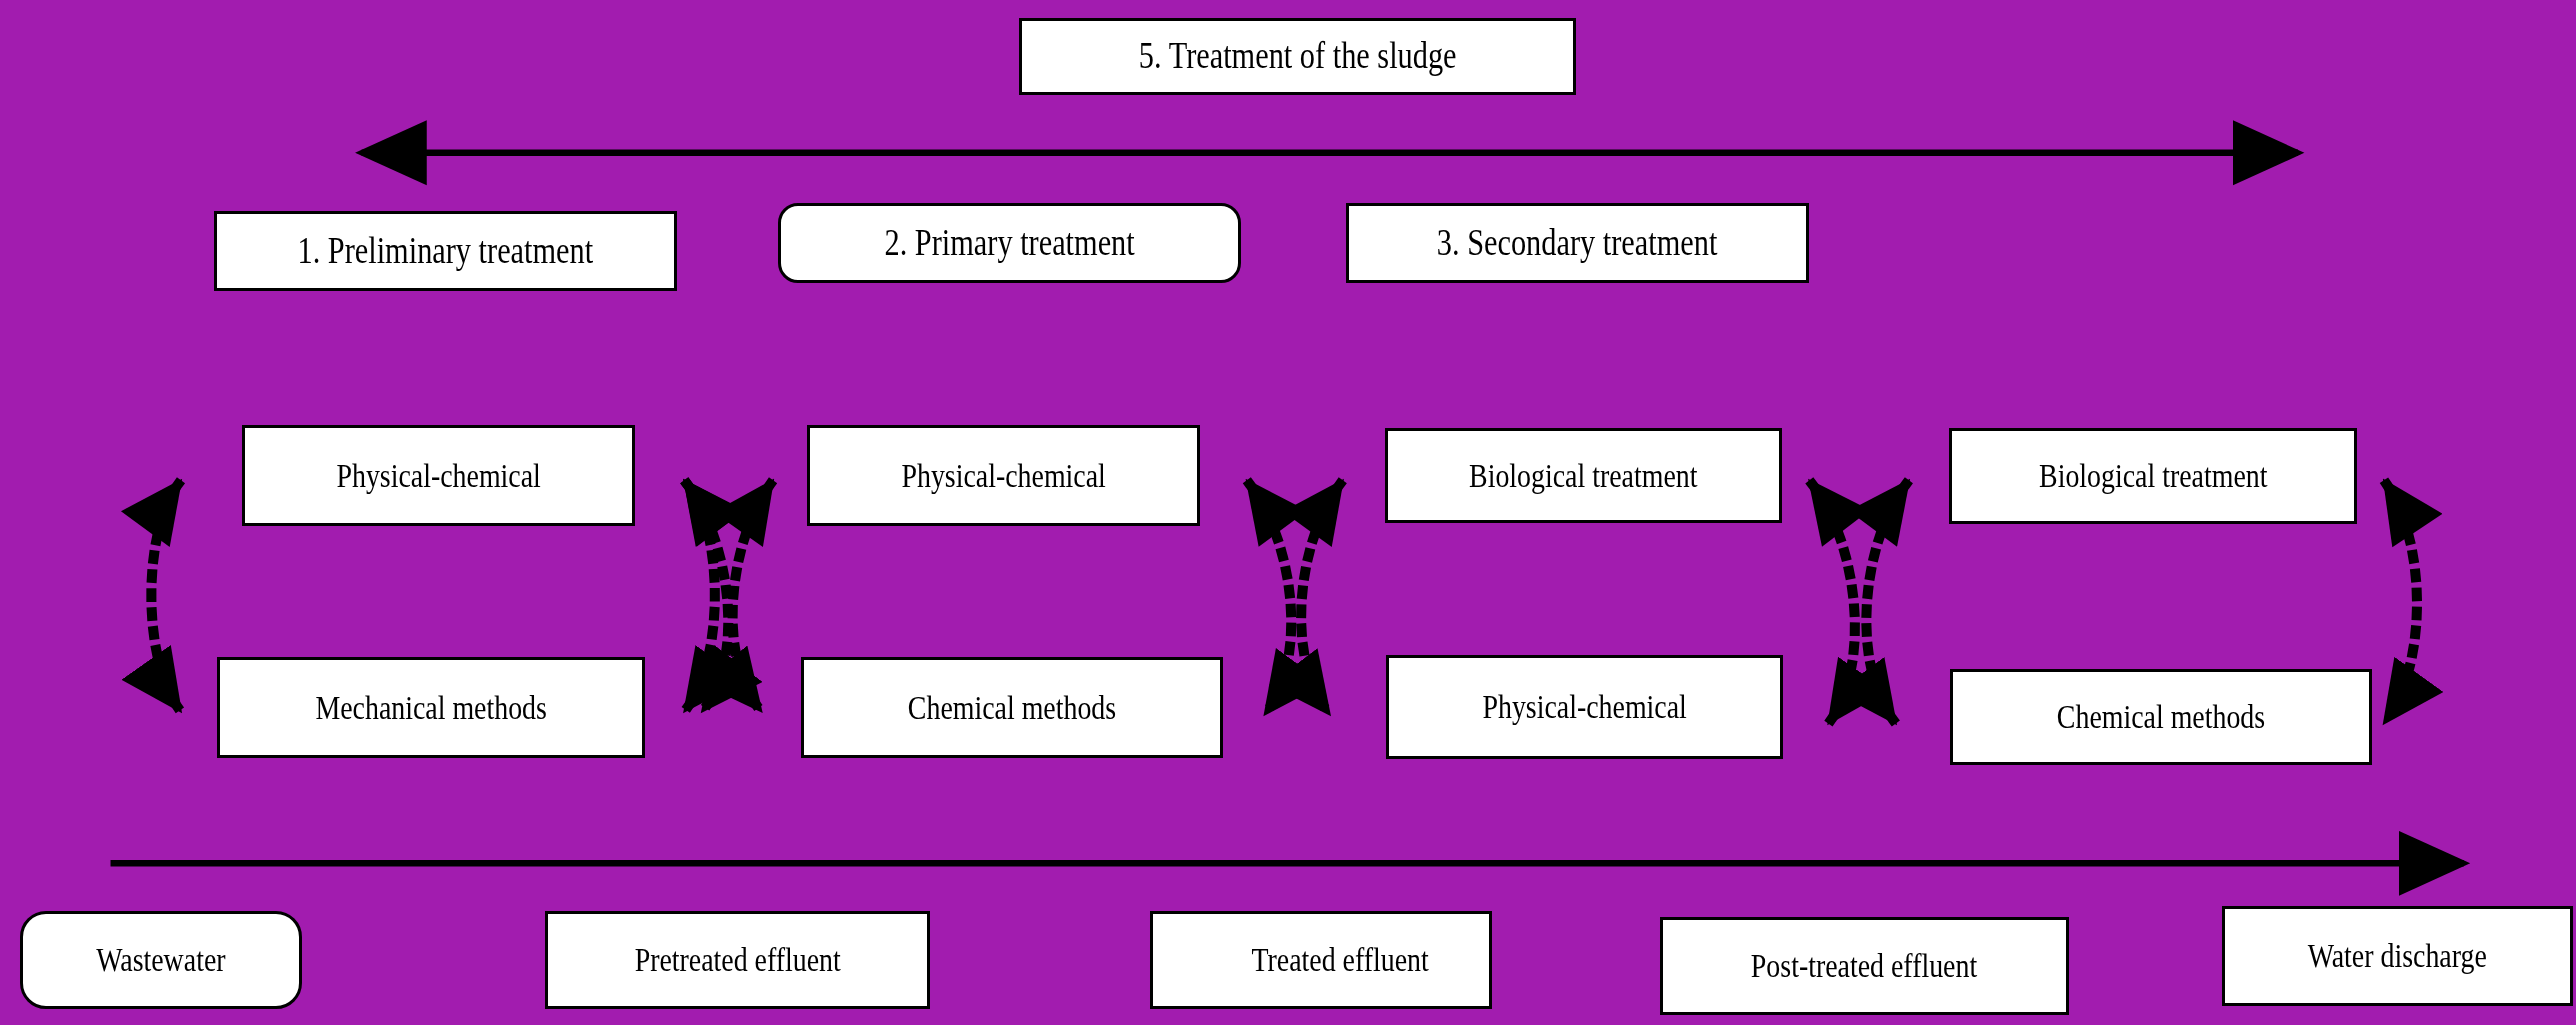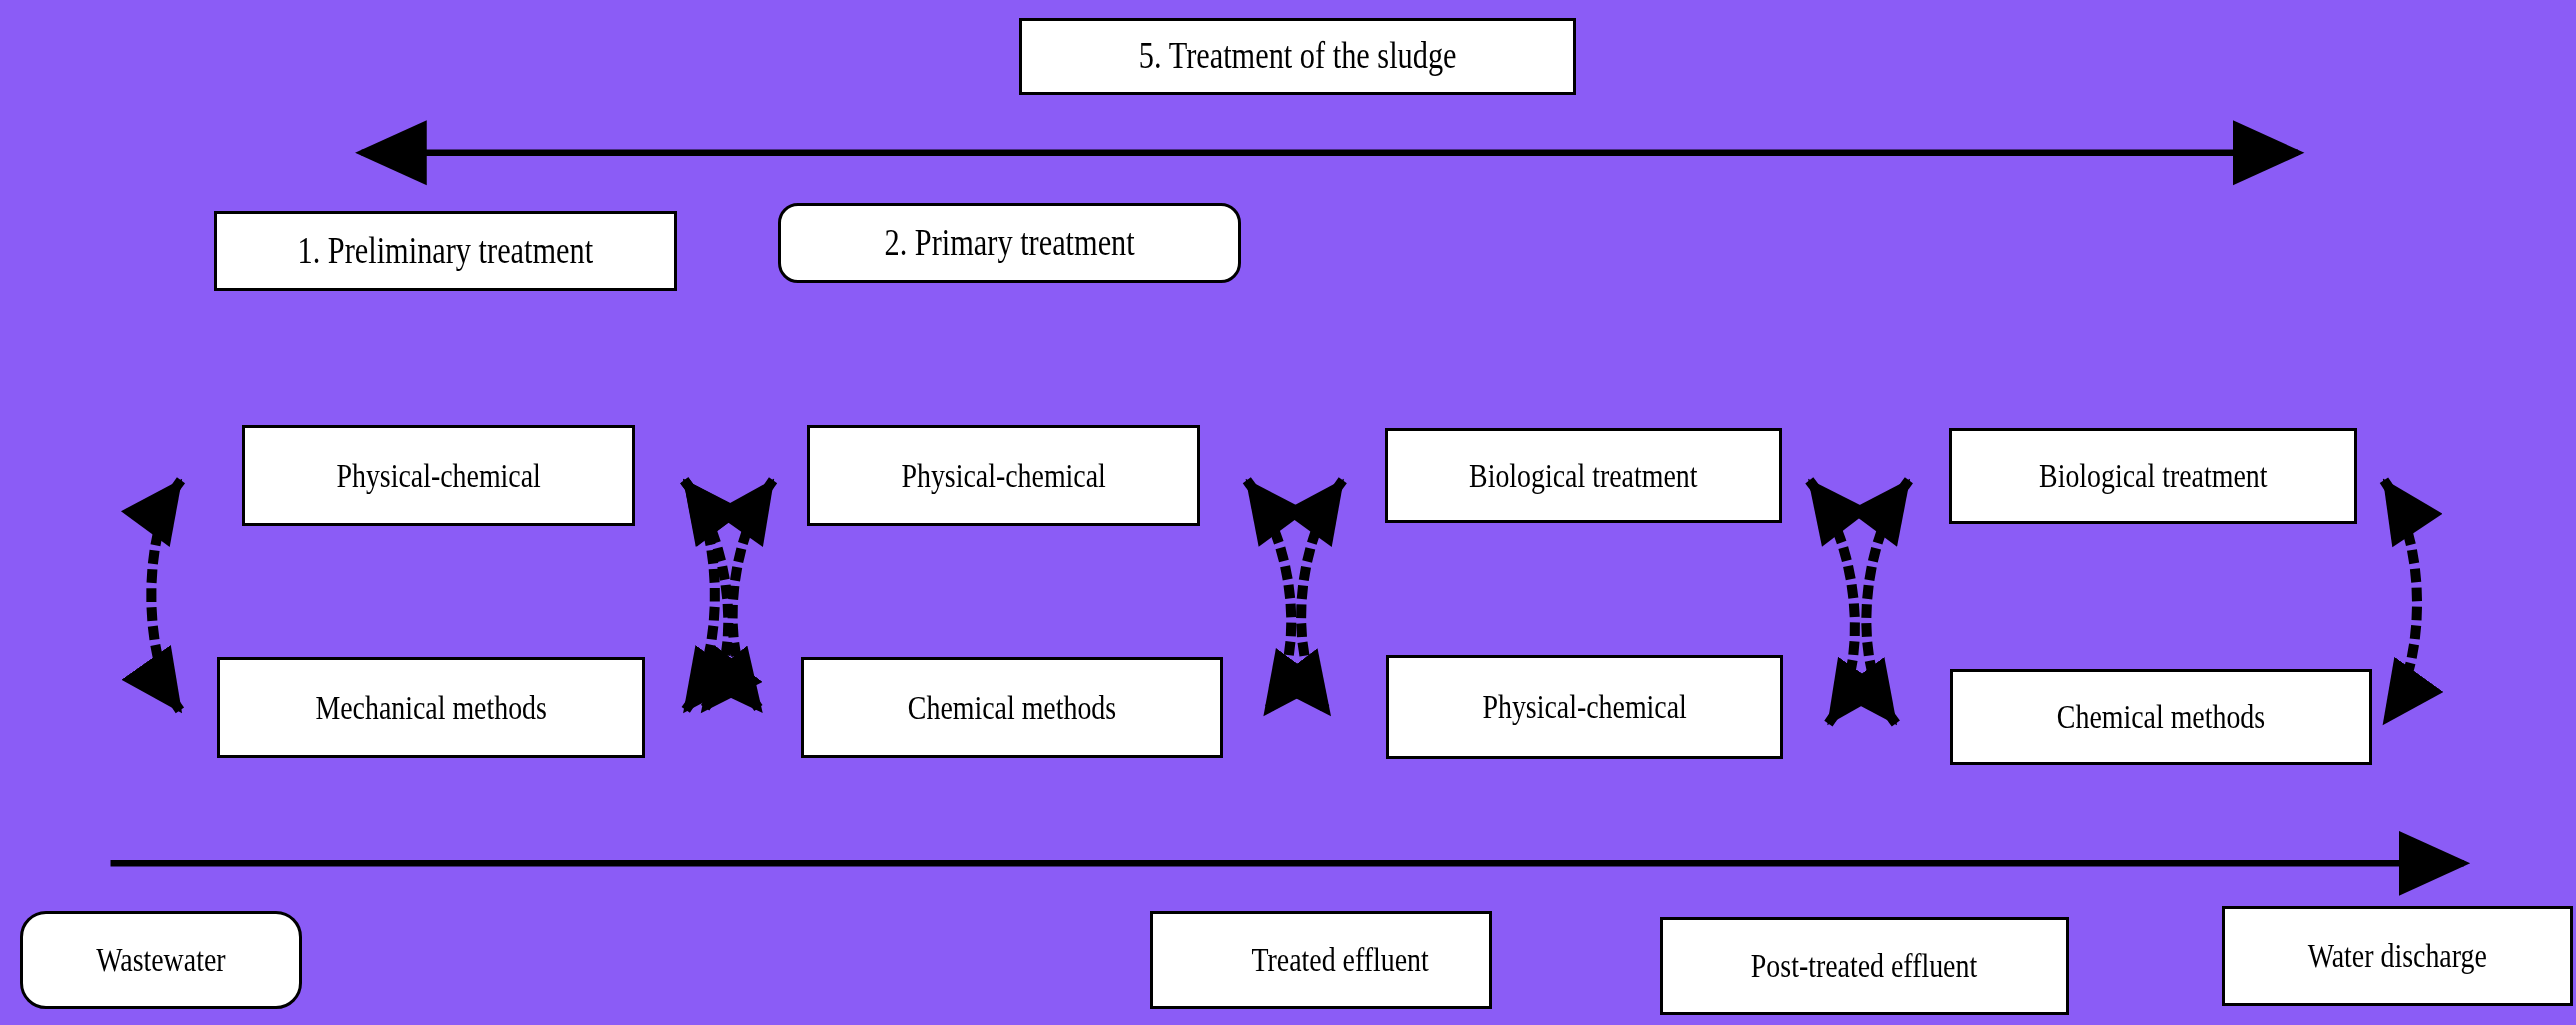--- a/index.html
+++ b/index.html
@@ -4,21 +4,21 @@
 <style>
   html, body {
     margin: 0;
     padding: 0;
     background: #ffffff;
   }
   #canvas {
     position: relative;
     width: 2576px;
     height: 1025px;
-    background: #8b5cf6;
+    background: #a21caf;
     font-family: "Liberation Serif", "DejaVu Serif", serif;
     overflow: hidden;
     text-align: center;
   }
   .box {
     position: absolute;
     box-sizing: border-box;
     border: 3px solid #000000;
     background: #ffffff;
     display: flex;
@@ -55,20 +55,23 @@
   <div class="box sludge-box" style="left:1019px; top:18px; width:557px; height:77px;">
     <span>5. Treatment of the sludge</span>
   </div>
 
   <div class="box stage-box" style="left:214px; top:203px; width:463px; height:80px;margin-top:8px;">
     <span>1. Preliminary treatment</span>
   </div>
   <div class="box stage-box" style="left:778px; top:203px; width:463px; height:80px;border-radius:20px;">
     <span>2. Primary treatment</span>
   </div>
+  <div class="box stage-box" style="left:1346px; top:203px; width:463px; height:80px;">
+    <span>3. Secondary treatment</span>
+  </div>
 
   <div class="box method-box" style="left:242px; top:425px; width:393px; height:101px;">
     <span>Physical-chemical</span>
   </div>
   <div class="box method-box" style="left:217px; top:657px; width:428px; height:101px;">
     <span>Mechanical methods</span>
   </div>
 
   <div class="box method-box" style="left:807px; top:425px; width:393px; height:101px;">
     <span>Physical-chemical</span>
@@ -86,20 +89,23 @@
 
   <div class="box method-box" style="left:1949px; top:428px; width:408px; height:96px;">
     <span>Biological treatment</span>
   </div>
   <div class="box method-box" style="left:1950px; top:669px; width:422px; height:96px;">
     <span>Chemical methods</span>
   </div>
 
   <div class="box flow-box" style="left:20px; top:911px; width:282px; height:98px;border-radius:26px;">
     <span>Wastewater</span>
+  </div>
+  <div class="box flow-box" style="left:545px; top:911px; width:385px; height:98px;">
+    <span>Pretreated effluent</span>
   </div>
   <div class="box flow-box" style="left:1150px; top:911px; width:342px; height:98px;padding-left:38px;">
     <span>Treated effluent</span>
   </div>
   <div class="box flow-box" style="left:1660px; top:917px; width:409px; height:98px;">
     <span>Post-treated effluent</span>
   </div>
   <div class="box flow-box" style="left:2222px; top:906px; width:351px; height:100px;">
     <span>Water discharge</span>
   </div>

